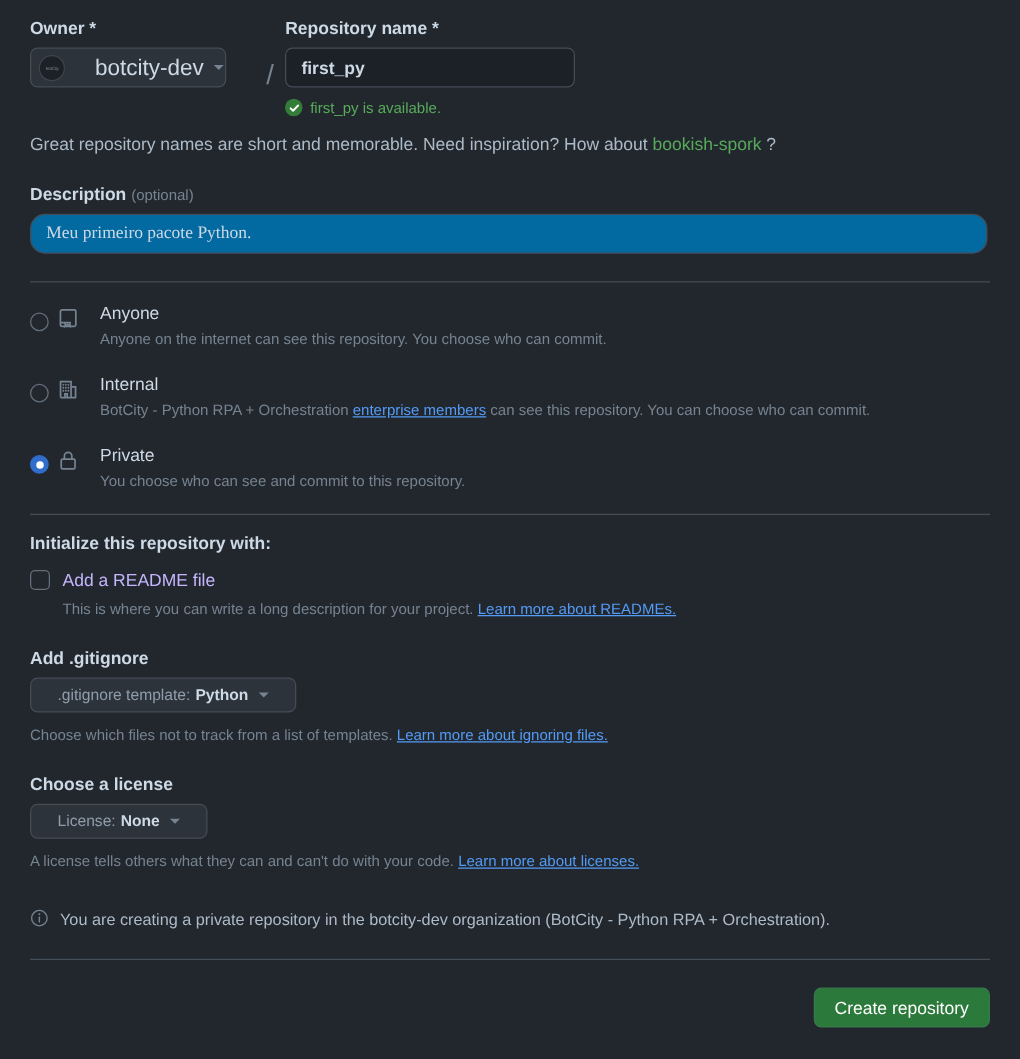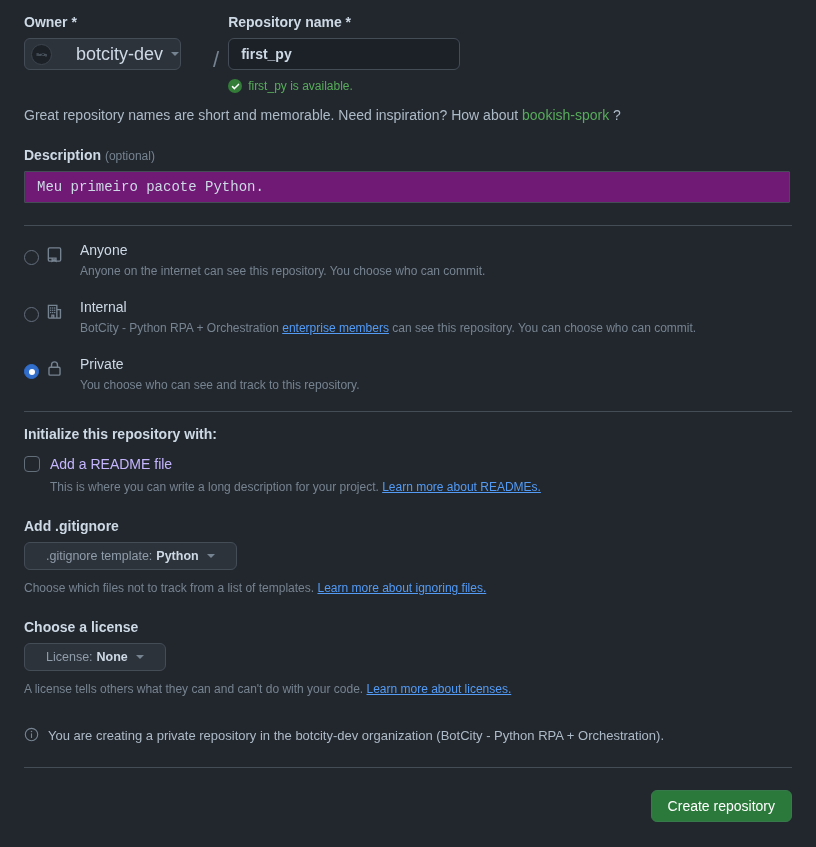--- a/index.html
+++ b/index.html
@@ -147,26 +147,26 @@
     font-size: 14px;
     color: #adbac7;
     padding-top: 14px;
   }
 
   
   .desc-block { padding-top: 24px; }
   .desc-input {
     width: 766px;
     height: 32px;
-    background: #701a75;
+    background: #0369a1;
     border: 1px solid #444c56;
-    border-radius: 1px;
+    border-radius: 12px;
     color: #cdd9e5;
     font-size: 14px;
-    font-family: Liberation Mono, monospace;
+    font-family: Liberation Serif, serif;
     padding: 0 12px;
     margin-top: 8px;
     outline: none;
   }
 
   
   .vis-divider-top { margin-top: 22px; }
   .visibility { padding: 14px 0 0 0; }
   .vis-row {
     display: grid;
@@ -362,21 +362,21 @@
     <div class="vis-row">
       <span class="radio checked"></span>
       <span class="vis-icon">
         <svg width="17" height="17" viewBox="0 0 16 16" fill="none" stroke="currentColor" stroke-width="1.3">
           <rect x="2.8" y="6.8" width="10.4" height="7.4" rx="1.1"></rect>
           <path d="M5.2 6.8 V4.6 a2.8 2.8 0 0 1 5.6 0 V6.8"></path>
         </svg>
       </span>
       <div>
         <div class="vis-title">Private</div>
-        <div class="vis-desc">You choose who can see and track to this repository.</div>
+        <div class="vis-desc">You choose who can see and commit to this repository.</div>
       </div>
     </div>
   </div>
 
   <hr class="divider">
 
   <div class="init-block">
     <span class="label-strong init-head">Initialize this repository with:</span>
     <div class="checkbox-row">
       <span class="checkbox"></span>

